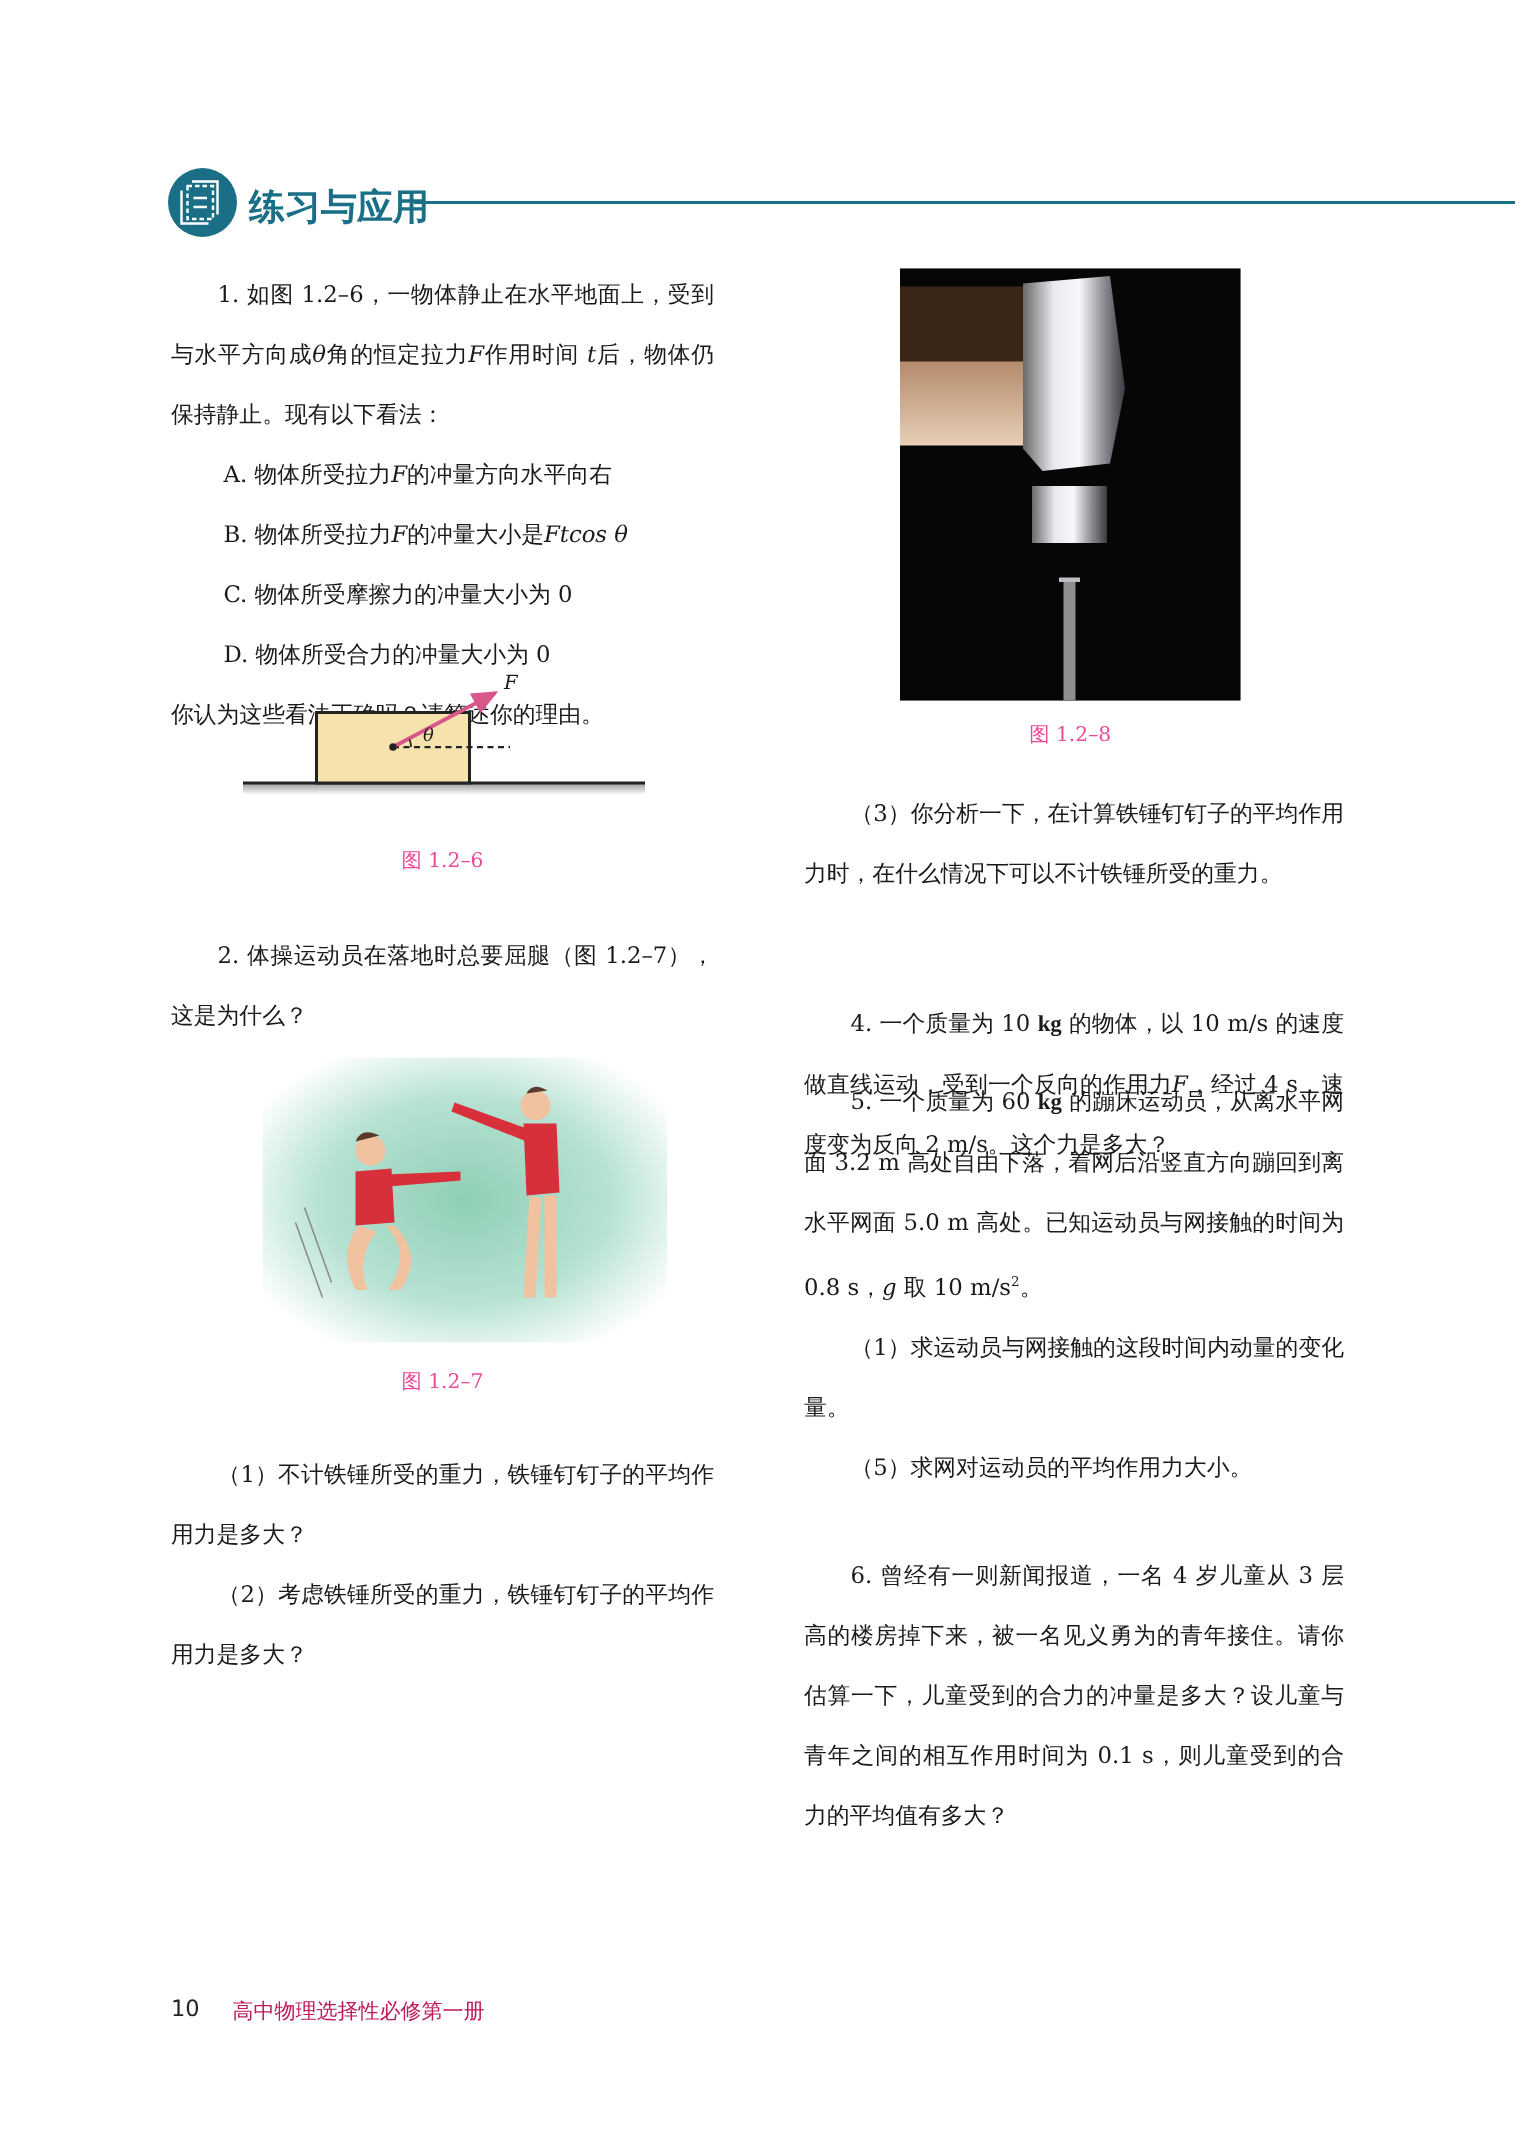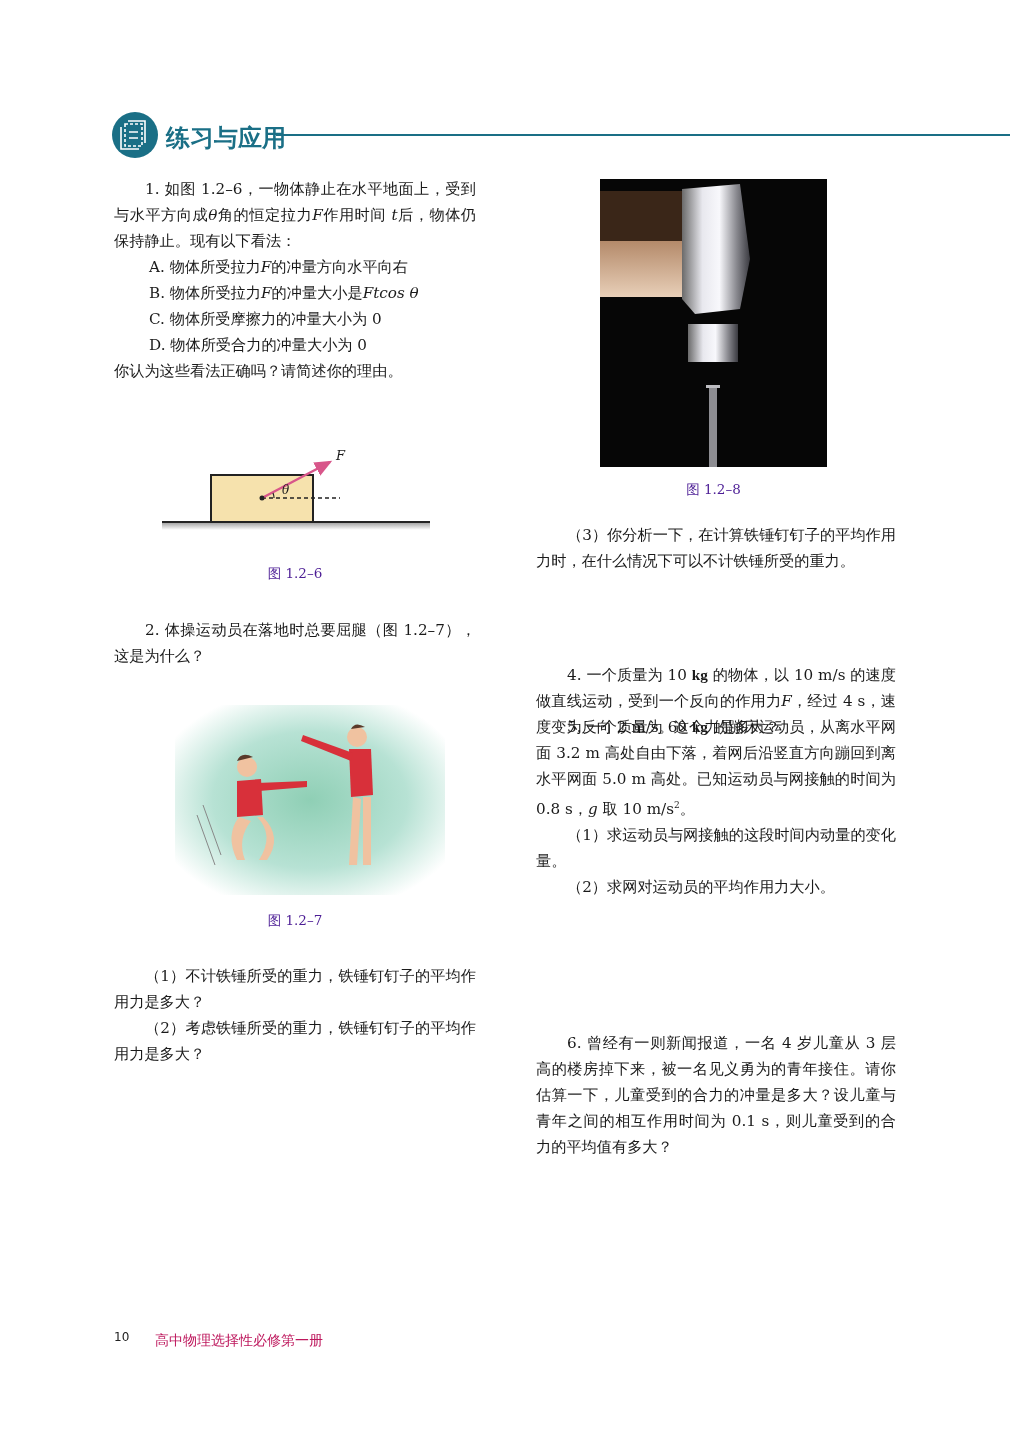--- a/index.html
+++ b/index.html
@@ -9,40 +9,40 @@
 
   
   .header { left:112px; top:112px; width:900px; height:44px; }
   .header-badge { left:0; top:0; width:46px; height:46px; border-radius:50%; background:#1a6f86; }
   .header-badge svg { position:absolute; left:0; top:0; }
   .header-title { left:54px; top:10px; font-family:"DejaVu Sans","Liberation Sans",sans-serif;
                   font-size:24px; font-weight:bold; color:#1a6f86; letter-spacing:0px; }
   .header-rule { left:164px; top:22px; width:734px; height:2px; background:#1a6f86; }
 
   
-  .col { font-size:15.2px; line-height:26px; text-align:justify; }
+  .col { font-size:15.2px; line-height:40px; text-align:justify; }
   .col p { margin:0; }
   .indent { text-indent:31px; }
   .opt { padding-left:35px; }
   .left-col { left:114px; width:362px; }
   .right-col { left:536px; width:360px; }
-  .caption { font-size:13.5px; color:#4c1d95; text-align:center; }
+  .caption { font-size:13.5px; color:#ec4899; text-align:center; }
   i.m { font-family:"DejaVu Serif","Liberation Serif",serif; font-style:italic; }
   .unit { font-family:"Liberation Serif","DejaVu Serif",serif; }
 
   
   .fig6 { left:162px; top:450px; width:270px; height:82px; }
 
   
   .fig7 { left:175px; top:705px; width:270px; height:190px; }
 
   
   .fig8 { left:600px; top:179px; width:227px; height:288px; background:#050505; overflow:hidden; }
 
-  .footer-num { left:114px; top:1330px; font-family:"DejaVu Sans","Liberation Sans",sans-serif; font-size:12px; color:#222; }
+  .footer-num { left:114px; top:1330px; font-family:"DejaVu Sans","Liberation Sans",sans-serif; font-size:15px; color:#222; }
   .footer-title { left:155px; top:1332px; font-family:"DejaVu Sans","Liberation Sans",sans-serif; font-size:14px; color:#be185d; }
 </style>
 </head>
 <body>
 
 <div class="abs header">
   <div class="abs header-badge">
     <svg width="46" height="46" viewBox="0 0 46 46">
       <g fill="none" stroke="#ffffff" stroke-width="1.6">
         <path d="M13 12 L30 12 L30 34 L13 34 Z" stroke-dasharray="3 2"></path>
@@ -175,21 +175,21 @@
   <p class="indent">
     <span>4. 一个质量为 10</span>&nbsp;<b class="unit">kg</b>&nbsp;<span>的物体，以 10 m/s 的速度做直线运动，受到一个反向的作用力</span><i class="m">F</i><span>，经过 4 s，速度变为反向 2 m/s。这个力是多大？</span>
   </p>
 </div>
 
 <div class="abs col right-col" style="top:714px;">
   <p class="indent">
     <span>5. 一个质量为 60</span>&nbsp;<b class="unit">kg</b>&nbsp;<span>的蹦床运动员，从离水平网面 3.2 m 高处自由下落，着网后沿竖直方向蹦回到离水平网面 5.0 m 高处。已知运动员与网接触的时间为 0.8 s，</span><i class="m">g</i>&nbsp;<span>取 10 m/s</span><sup style="font-size:9px;">2</sup><span>。</span>
   </p>
   <p class="indent">（1）求运动员与网接触的这段时间内动量的变化量。</p>
-  <p class="indent">（2）求网对运动员的平均作用力大小。</p>
+  <p class="indent">（5）求网对运动员的平均作用力大小。</p>
 </div>
 
 <div class="abs col right-col" style="top:1030px;">
   <p class="indent">6. 曾经有一则新闻报道，一名 4 岁儿童从 3 层高的楼房掉下来，被一名见义勇为的青年接住。请你估算一下，儿童受到的合力的冲量是多大？设儿童与青年之间的相互作用时间为 0.1 s，则儿童受到的合力的平均值有多大？</p>
 </div>
 
 <div class="abs footer-num">10</div>
 <div class="abs footer-title">高中物理选择性必修第一册</div>
 
 </body></html>

